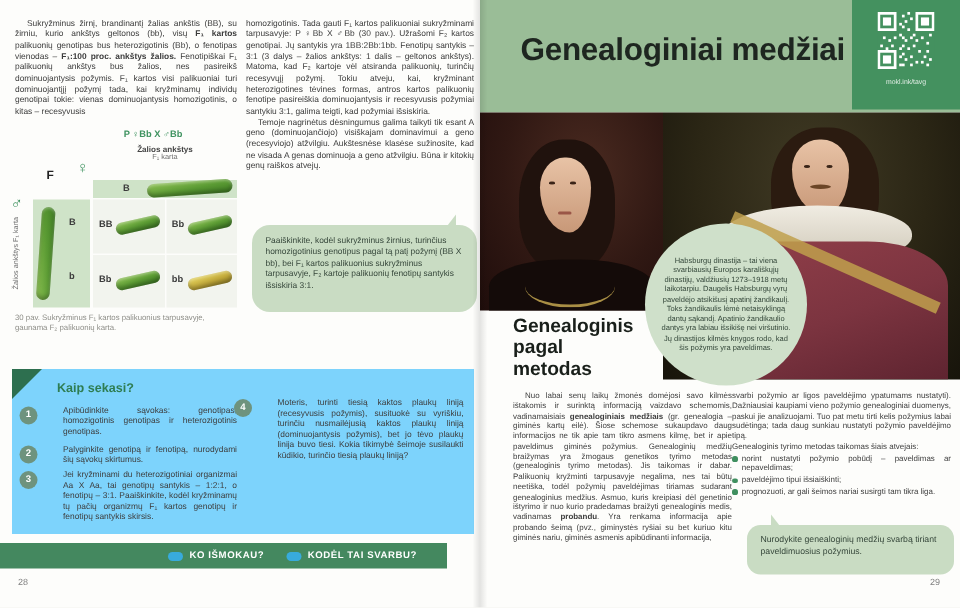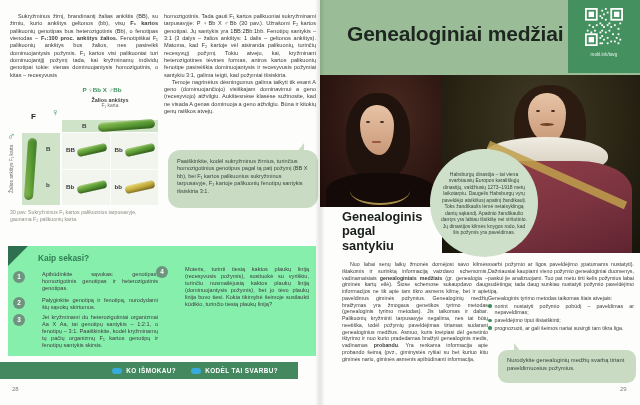--- a/index.html
+++ b/index.html
@@ -52,21 +52,21 @@
     line-height:1.35;color:#8e8e88;}
   
   .bubble{background:#c9dcc3;border-radius:12px;position:absolute;}
   .bubble .tail-r{position:absolute;top:-7px;right:14px;width:0;height:0;
     border-left:7px solid transparent;border-bottom:9px solid #c9dcc3;}
   .bubble .tail-l{position:absolute;top:-7px;left:16px;width:0;height:0;
     border-right:7px solid transparent;border-bottom:9px solid #c9dcc3;}
   .bubble .bt{padding:8px 9px;font-size:5.6px;line-height:1.32;color:#35463a;}
   #note-bubble{left:168px;top:150px;width:150px;height:58px;}
   
-  .panel{position:absolute;left:8px;top:246px;width:308px;height:110px;background:#86efac;}
+  .panel{position:absolute;left:8px;top:246px;width:308px;height:110px;background:#7dd3fc;}
   .fold{position:absolute;left:0;top:0;width:0;height:0;
     border-top:20px solid #2d6f4f;border-right:20px solid transparent;}
   .panel-title{position:absolute;left:30px;top:7px;font-size:8.4px;font-weight:bold;color:#2e7d52;}
   .badge{position:absolute;width:12px;height:12px;border-radius:50%;background:#6e937e;
     color:#fff;font-size:6.4px;line-height:12px;text-align:center;font-weight:bold;}
   .ks-text{position:absolute;font-size:5.6px;line-height:1.25;color:#3d3d3d;text-align:justify;}
   
   .footer-bar{position:absolute;left:0;top:362px;width:298px;height:17px;background:#44885f;
     display:flex;align-items:center;justify-content:flex-end;gap:15px;padding-right:20px;box-sizing:border-box;}
   .flink{display:flex;align-items:center;gap:4px;cursor:pointer;}
@@ -305,21 +305,21 @@
       <div class="baldric"></div>
     </div>
 
     <div class="circle-note">
       <div class="ct">Habsburgų dinastija – tai viena svarbiausių Europos karališkųjų dinastijų, valdžiusių 1273–1918 metų laikotarpiu. Daugelis Habsburgų vyrų paveldėjo atsikišusį apatinį žandikaulį. Toks žandikaulis lėmė netaisyklingą dantų sąkandį. Apatinio žandikaulio dantys yra labiau išsikišę nei viršutinio. Jų dinastijos kilmės knygos rodo, kad šis požymis yra paveldimas.</div>
     </div>
 
     <div class="sec-heading">
       <span>Genealoginis</span>
       <span>pagal</span>
-      <span>santykiu</span>
+      <span>metodas</span>
     </div>
 
     <div class="rcol ind" id="rcol1"><span>Nuo labai senų laikų žmonės domėjosi savo kilmės ištakomis ir surinktą informaciją vaizdavo schemomis, vadinamaisiais </span><span class="b">genealoginiais medžiais</span><span> (gr. genealogia – giminės kartų eilė). Šiose schemose sukaupdavo daug informacijos ne tik apie tam tikro asmens kilmę, bet ir apie paveldimus giminės požymius. Genealoginių medžių braižymas yra žmogaus genetikos tyrimo metodas (genealoginis tyrimo metodas). Jis taikomas ir dabar. Palikuonių kryžminti tarpusavyje negalima, nes tai būtų neetiška, todėl požymių paveldėjimas tiriamas sudarant genealoginius medžius. Asmuo, kuris kreipiasi dėl genetinio ištyrimo ir nuo kurio pradedamas braižyti genealoginis medis, vadinamas </span><span class="b">probandu</span><span>. Yra renkama informacija apie probando šeimą (pvz., giminystės ryšiai su bet kuriuo kitu giminės nariu, giminės asmenis apibūdinanti informacija,</span></div>
 
     <div class="rcol" id="rcol2">
       <div>svarbi požymio ar ligos paveldėjimo ypatumams nustatyti). Dažniausiai kaupiami vieno požymio genealoginiai duomenys, paskui jie analizuojami. Tuo pat metu tirti kelis požymius labai sudėtinga; tada daug sunkiau nustatyti požymio paveldėjimo tipą.</div>
       <div>Genealoginis tyrimo metodas taikomas šiais atvejais:</div>
       <div class="bullets">
         <div class="bullet-row">
           <span class="dot"></span>

